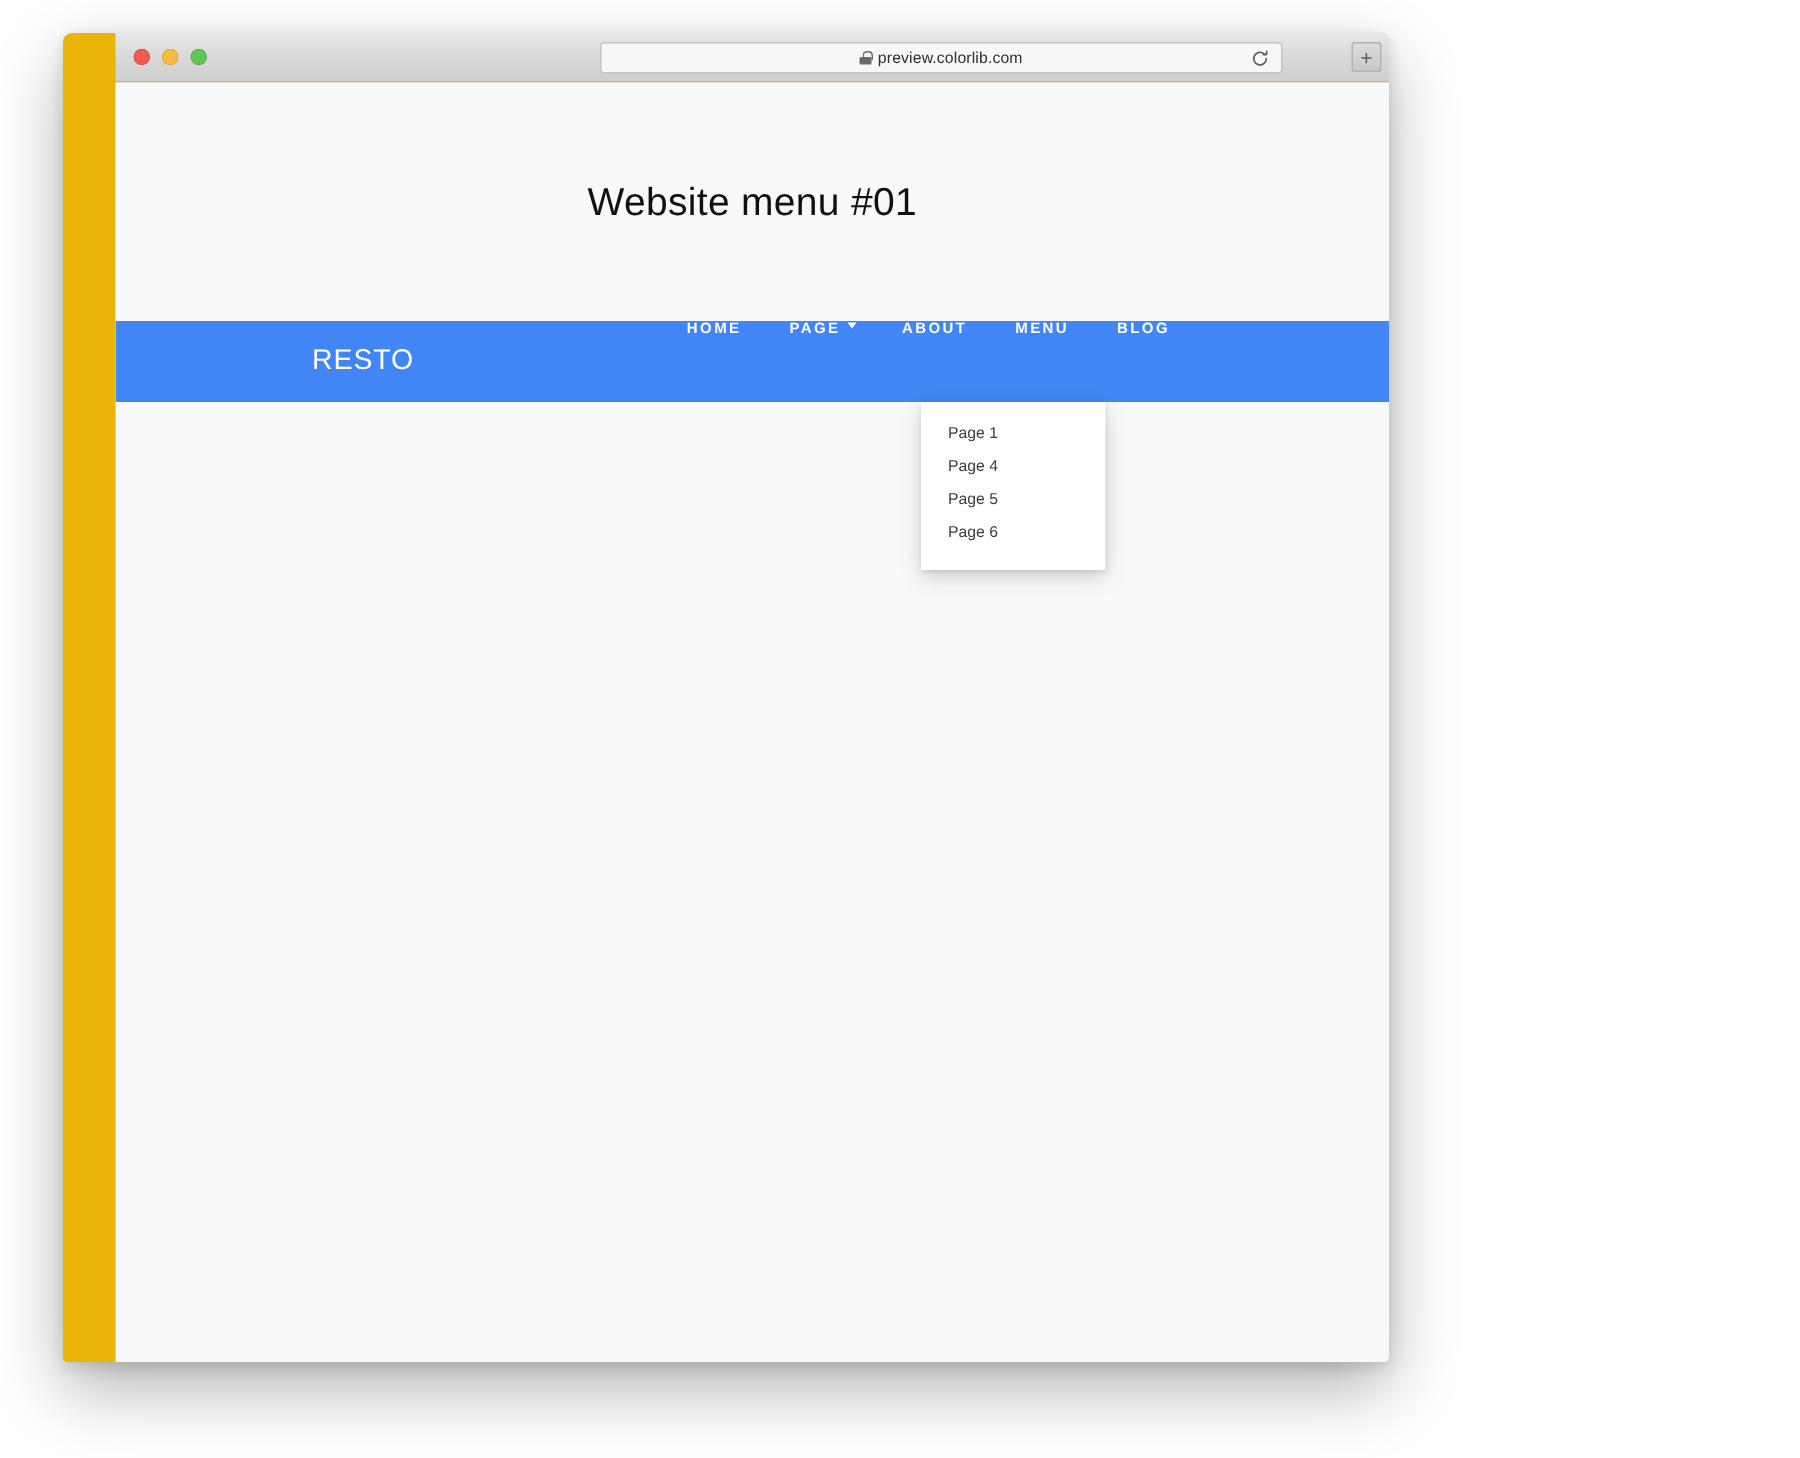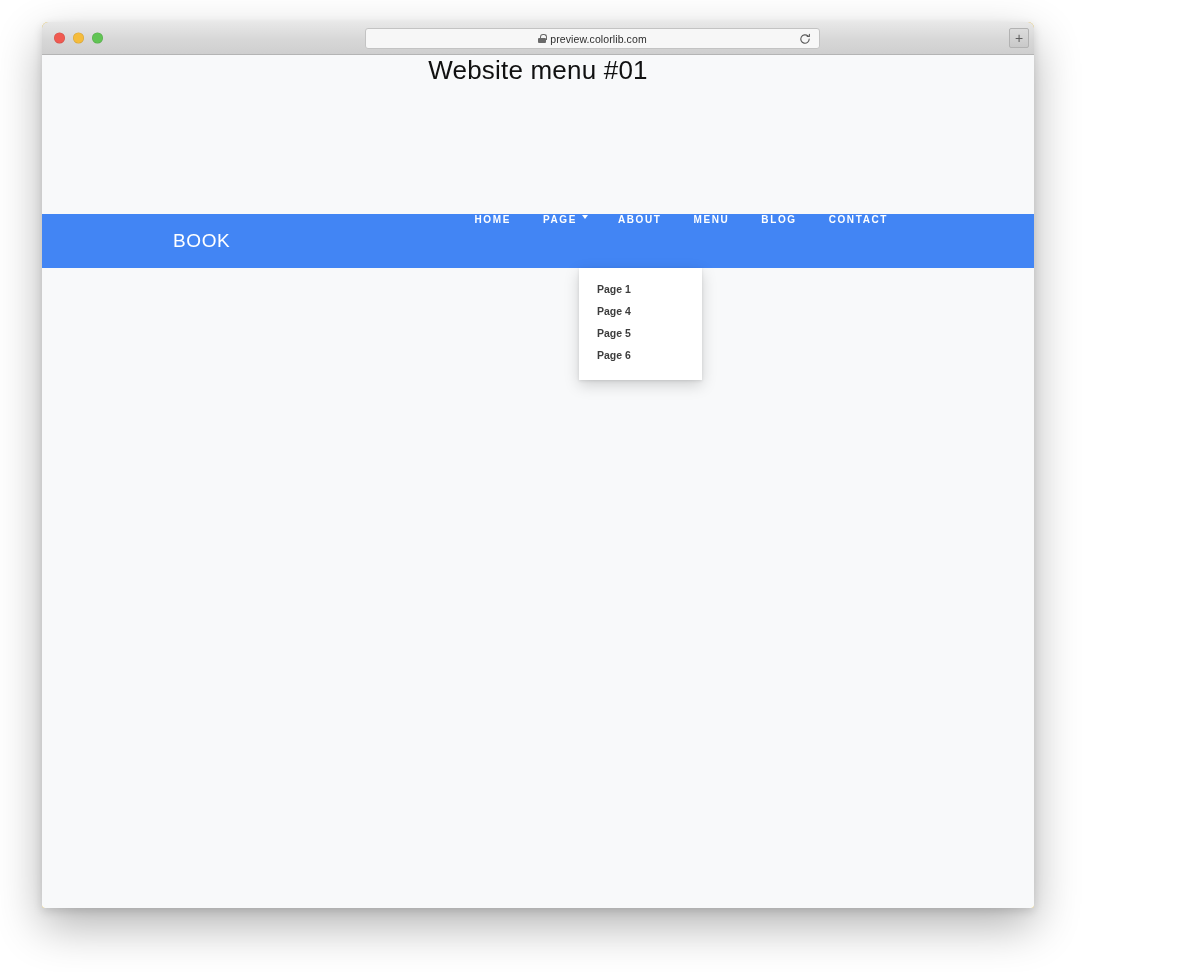--- a/index.html
+++ b/index.html
@@ -17,26 +17,27 @@
     width: 1200px;
     height: 972px;
     background: #ffffff;
   }
 
   
   .browser-window {
     position: absolute;
     left: 42px;
     top: 22px;
-    width: 992px;
+    width: 884px;
     height: 886px;
     background: #eab308;
     border-radius: 6px 6px 3px 3px;
     box-shadow: 0 18px 46px rgba(0,0,0,0.30), 0 3px 10px rgba(0,0,0,0.13);
     overflow: hidden;
+    padding-left: 35px;
   }
 
   
   .browser-toolbar {
     position: relative;
     height: 33px;
     background: linear-gradient(to bottom, #e8e8e8 0%, #d7d7d7 55%, #cfcfcf 100%);
     border-bottom: 1px solid #b4b4b4;
     display: flex;
     align-items: center;
@@ -134,21 +135,21 @@
   .page-viewport {
     position: relative;
     height: 853px;
     background: #f8f9fa;
     overflow: hidden;
   }
 
   .hero {
     height: 159px;
     display: flex;
-    align-items: flex-start;
+    align-items: center;
     justify-content: center;
     background: #f8f9fa;
   }
   .hero-title {
     font-size: 26px;
     font-weight: 400;
     color: #111111;
     letter-spacing: 0.2px;
   }
 
@@ -231,21 +232,20 @@
     box-shadow: 0 5px 14px rgba(0,0,0,0.17), 0 1px 3px rgba(0,0,0,0.10);
     z-index: 20;
   }
   .dropdown-item {
     display: block;
     padding: 4px 0 4px 18px;
     font-size: 10.5px;
     color: #3d3d3d;
     line-height: 14px;
     white-space: nowrap;
-    font-weight: bold;
   }
 </style>
 </head>
 <body>
 
 <div class="screen">
 
   <div class="browser-window">
 
     <div class="browser-toolbar">
@@ -272,41 +272,38 @@
       <div class="new-tab-button">+</div>
     </div>
 
     <div class="page-viewport">
 
       <div class="hero">
         <h1 class="hero-title">Website menu #01</h1>
       </div>
 
       <nav class="navbar">
-        <div class="brand">BOOK</div>
+        <div class="brand">RESTO</div>
 
         <ul class="nav-links">
           <li class="nav-item">
             <span>HOME</span>
           </li>
           <li class="nav-item has-caret">
             <span>PAGE</span>
             <span class="caret-icon"></span>
           </li>
           <li class="nav-item">
             <span>ABOUT</span>
           </li>
           <li class="nav-item">
             <span>MENU</span>
           </li>
           <li class="nav-item">
             <span>BLOG</span>
-          </li>
-          <li class="nav-item">
-            <span>CONTACT</span>
           </li>
         </ul>
 
         <div class="nav-tail"></div>
 
         <div class="dropdown-menu">
           <a class="dropdown-item">Page 1</a>
           <a class="dropdown-item">Page 4</a>
           <a class="dropdown-item">Page 5</a>
           <a class="dropdown-item">Page 6</a>

